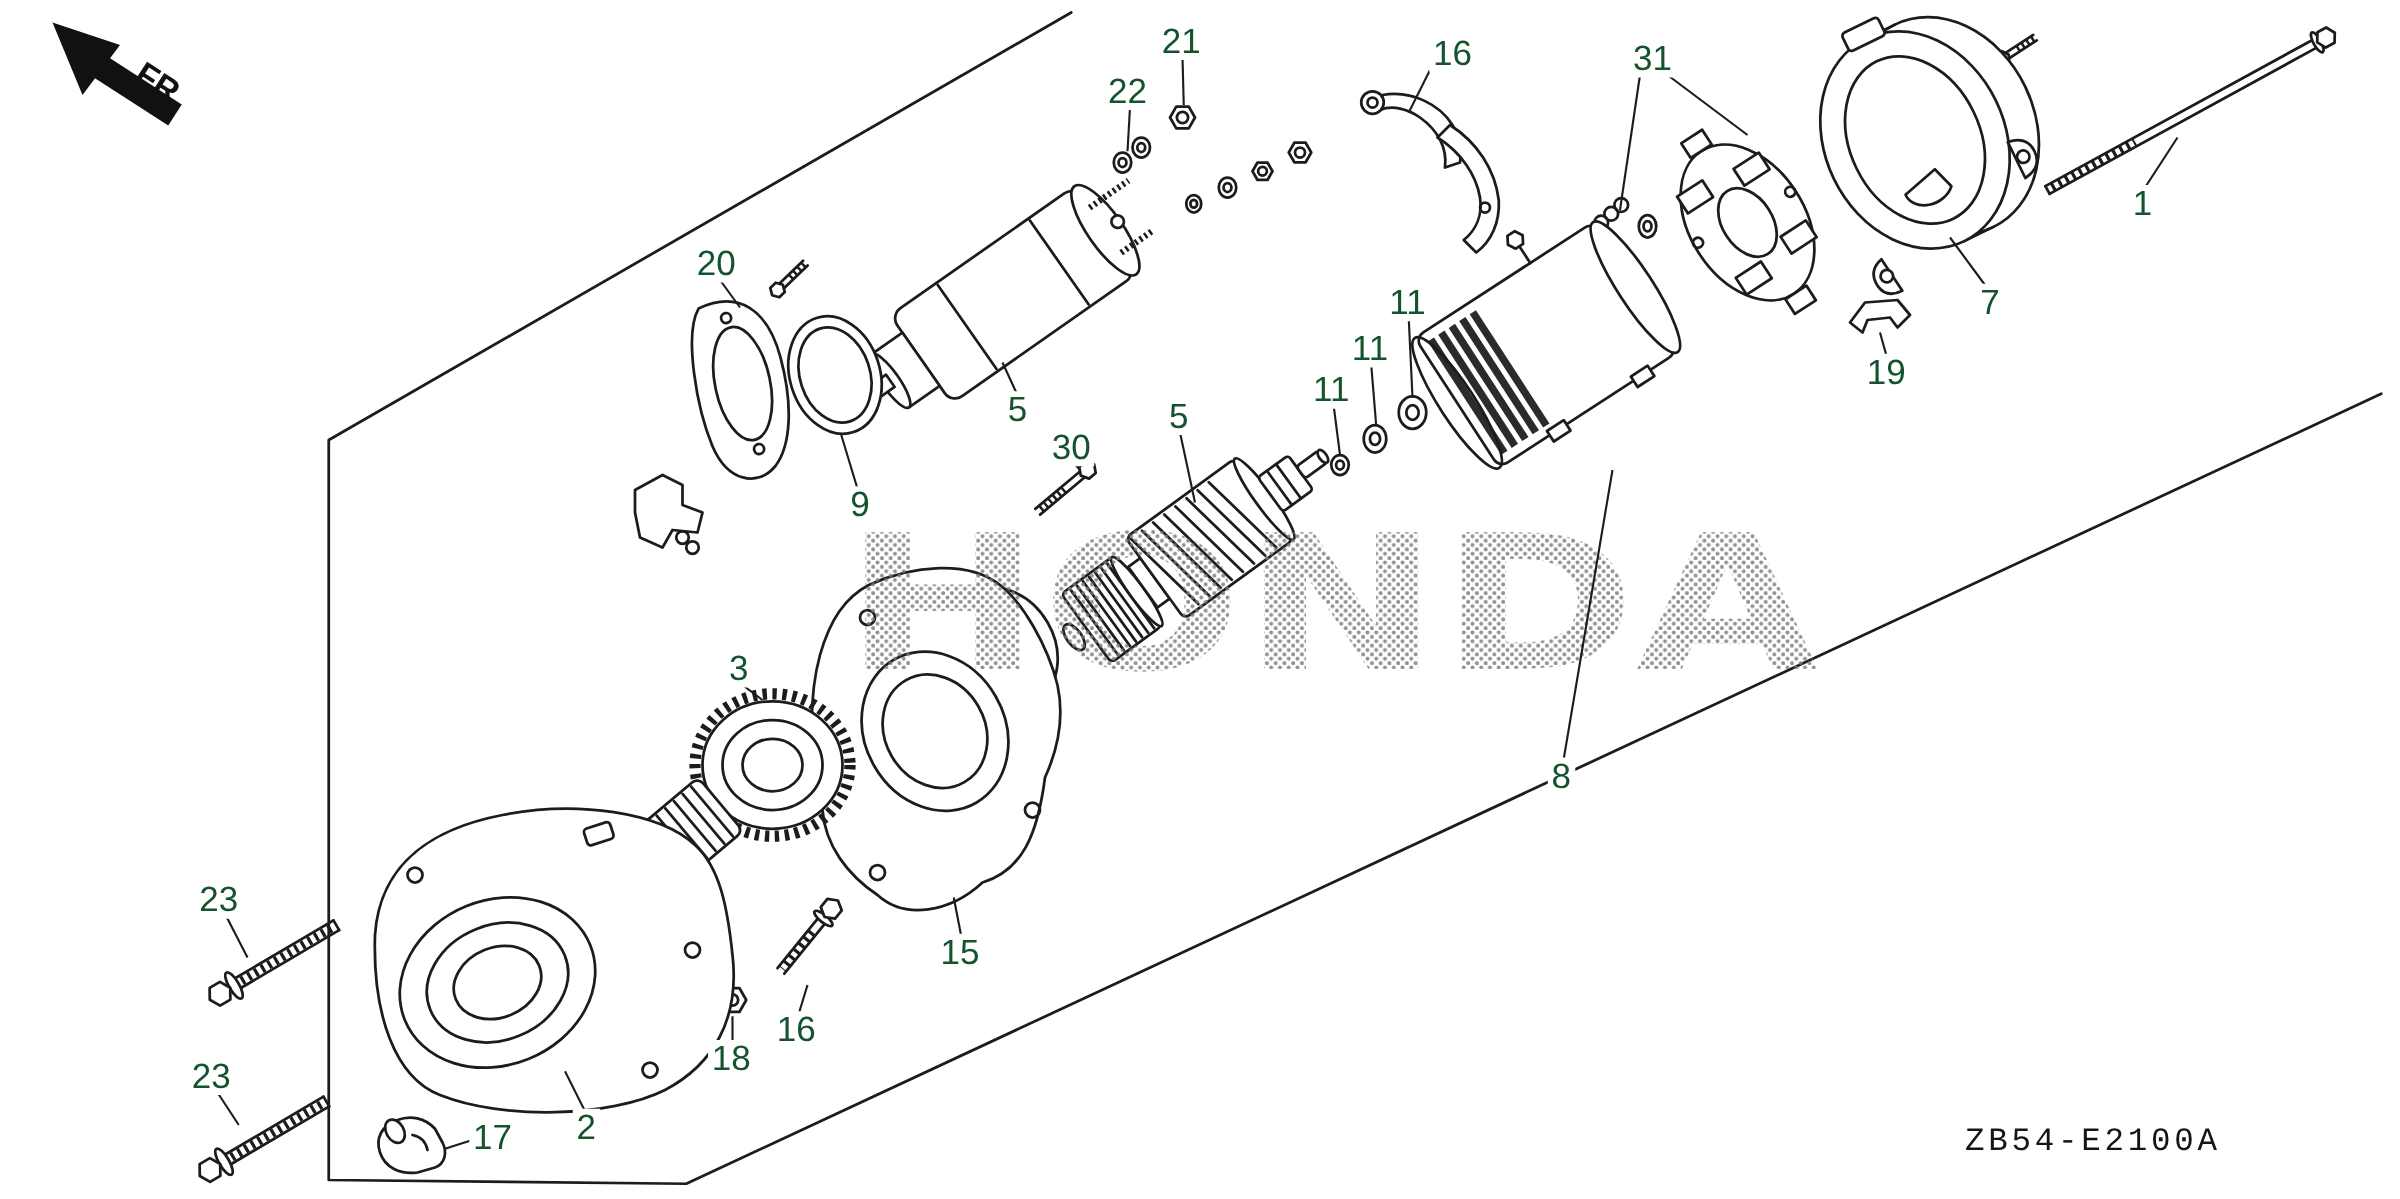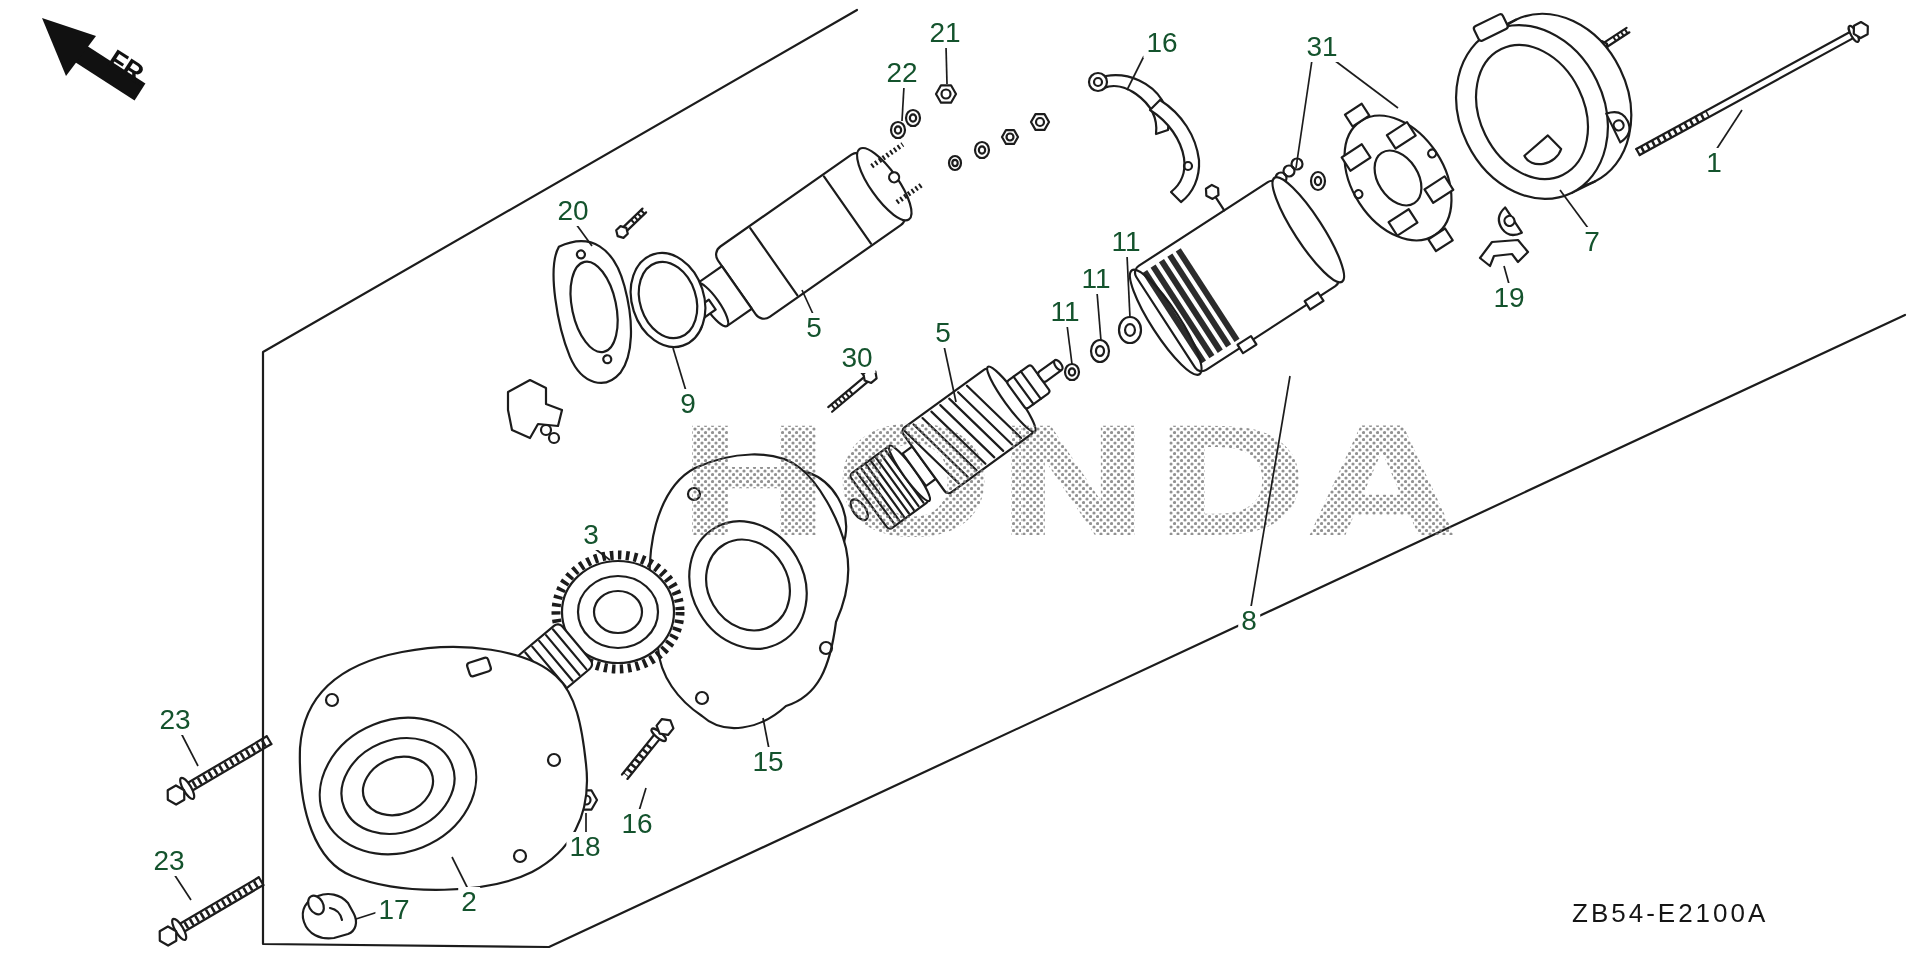--- a/index.html
+++ b/index.html
@@ -8,21 +8,21 @@
     font-family:"Liberation Sans", sans-serif;
   }
   .stage > svg{position:absolute;left:0;top:0;}
   .callout{
     position:absolute;transform:translate(-50%,-50%);
     font-size:28px;line-height:1;color:#14532d;background:#ffffff;padding:1px 3px;z-index:3;
     font-family:"Liberation Sans", sans-serif;
   }
   .code{
     position:absolute;left:1572px;top:898px;z-index:3;
-    font-family:Liberation Sans, sans-serif;font-size:26px;letter-spacing:3px;color:#151515;
+    font-family:Liberation Mono, monospace;font-size:26px;letter-spacing:3px;color:#151515;
   }
   
   .ln{stroke:#1c1c1c;stroke-width:2.2;fill:none;stroke-linecap:round;stroke-linejoin:round;}
   .fw{fill:#ffffff;stroke:#1c1c1c;stroke-width:2.2;stroke-linecap:round;stroke-linejoin:round;}
   .dk{stroke:#2b2b2b;stroke-width:6;fill:none;}
   .thread{stroke:#1c1c1c;stroke-width:7;stroke-dasharray:2.6 3.6;fill:none;}
   .thread-s{stroke:#1c1c1c;stroke-width:5;stroke-dasharray:2 2.6;fill:none;}
   .leader{stroke:#1c1c1c;stroke-width:1.7;fill:none;}
   .teeth{stroke:#1c1c1c;stroke-width:9;stroke-dasharray:3.5 4.5;fill:none;}
   .wm{font-family:"DejaVu Sans", sans-serif;font-weight:bold;}

